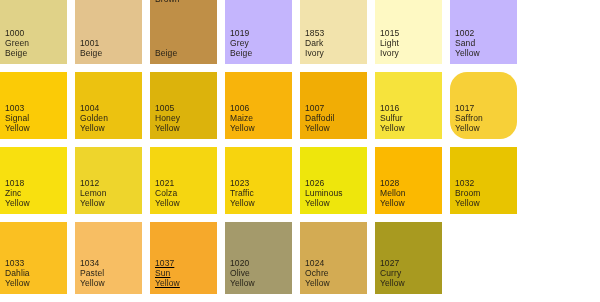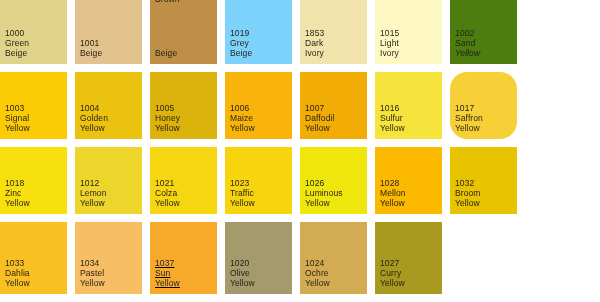--- a/index.html
+++ b/index.html
@@ -85,42 +85,42 @@
         </div>
       </div>
       <div class="cell">
         <div class="swatch" style="background: rgb(191, 143, 71); gap: 44px;">
           <span class="sw-line sw-code">1011</span>
           <span class="sw-line">Brown</span>
           <span class="sw-line">Beige</span>
         </div>
       </div>
       <div class="cell">
-        <div class="swatch" style="background: #7dd3fc;">
+        <div class="swatch" style="background: #c4b5fd;">
           <span class="sw-line sw-code">1019</span>
           <span class="sw-line">Grey</span>
           <span class="sw-line">Beige</span>
         </div>
       </div>
       <div class="cell">
         <div class="swatch" style="background: rgb(242, 227, 172);">
           <span class="sw-line sw-code">1853</span>
           <span class="sw-line">Dark</span>
           <span class="sw-line">Ivory</span>
         </div>
       </div>
       <div class="cell">
         <div class="swatch" style="background: #fef9c3;">
           <span class="sw-line sw-code">1015</span>
           <span class="sw-line">Light</span>
           <span class="sw-line">Ivory</span>
         </div>
       </div>
       <div class="cell">
-        <div class="swatch" style="background: #4d7c0f; font-style: italic;">
+        <div class="swatch" style="background: #c4b5fd;">
           <span class="sw-line sw-code">1002</span>
           <span class="sw-line">Sand</span>
           <span class="sw-line">Yellow</span>
         </div>
       </div>
       <div class="cell">
         <div class="swatch empty" style="background: rgb(255, 255, 255);"></div>
       </div>
       <div class="cell">
         <div class="swatch" style="background: rgb(251, 203, 6);">

